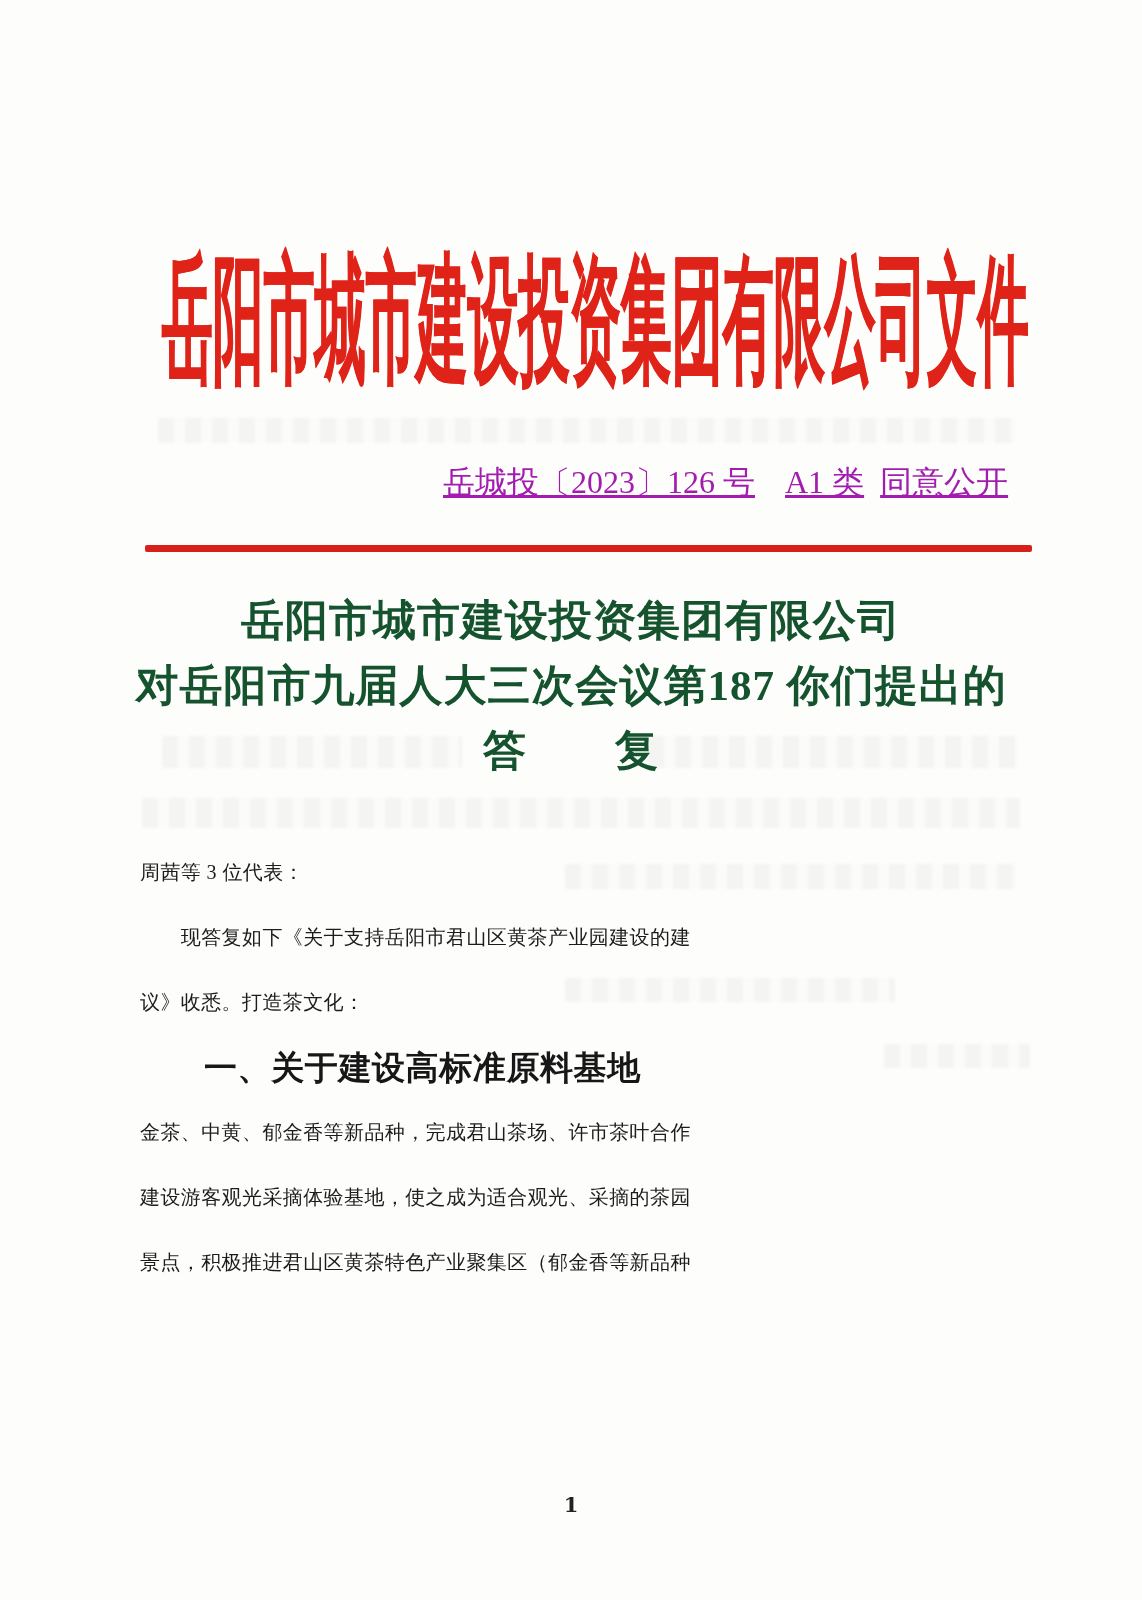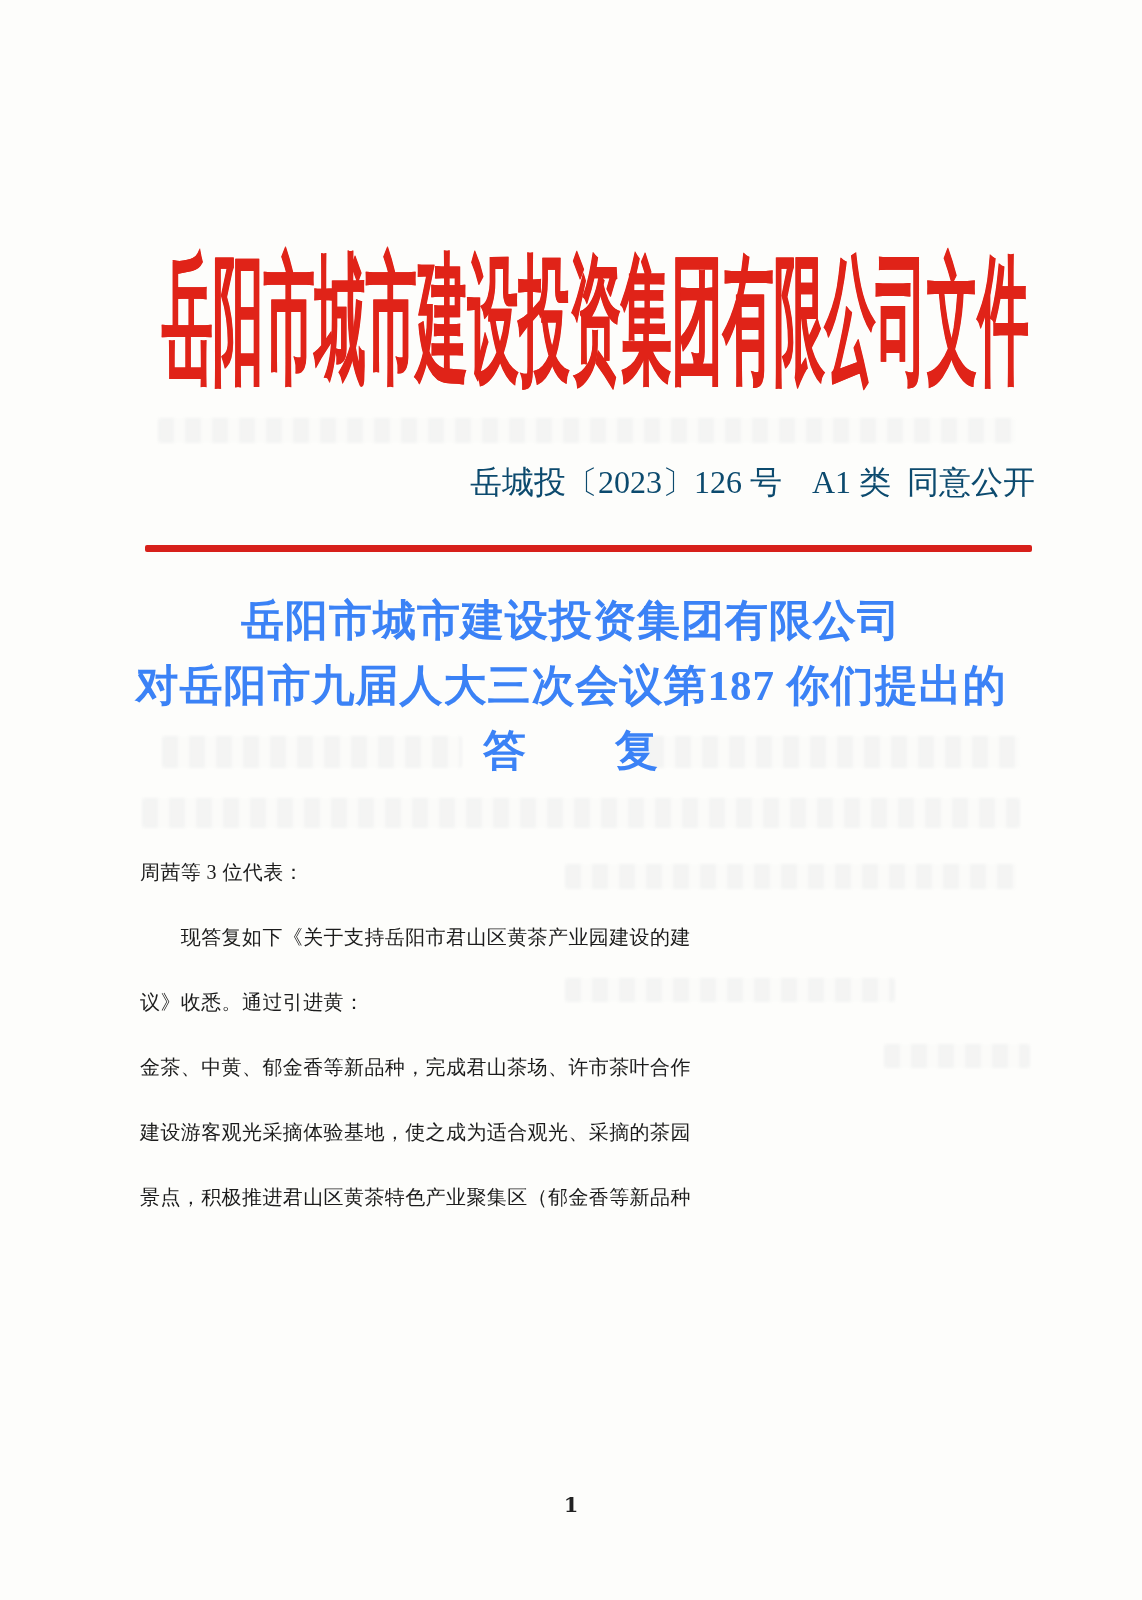--- a/index.html
+++ b/index.html
@@ -37,25 +37,26 @@
     color: #e02318;
     transform: scaleY(2.75);
     transform-origin: 50% 0;
     text-shadow: 0.5px 0 0 #e02318;
   }
 
   
   .doc-number-row {
     position: absolute;
     top: 464px;
-    left: 470px;
+    left: 443px;
     white-space: nowrap;
     font-size: 32px;
     line-height: 36px;
-    color: #0c4a6e;
+    color: #a21caf;
+    text-decoration: underline;
   }
   .doc-number-row .seg-class { margin-left: 30px; }
   .doc-number-row .seg-public { margin-left: 16px; }
 
   
   .red-rule {
     position: absolute;
     top: 545px;
     left: 145px;
     width: 887px;
@@ -65,21 +66,21 @@
   }
 
   
   .doc-title {
     position: absolute;
     top: 588px;
     left: 0;
     width: 100%;
     text-align: center;
     font-weight: 700;
-    color: #3b82f6;
+    color: #14532d;
   }
   .doc-title .t-line {
     font-size: 43px;
     line-height: 65px;
     letter-spacing: 1px;
     white-space: pre;
   }
 
   
   .body-block {
@@ -166,23 +167,24 @@
     <div class="t-line">岳阳市城市建设投资集团有限公司</div>
     <div class="t-line">对岳阳市九届人大三次会议第187 你们提出的</div>
     <div class="t-line">答　　复</div>
   </div>
 
   <div class="body-block">
     <div class="body-line">周茜等 3 位代表：</div>
 
     <div>
         <div class="body-line">　　现答复如下《关于支持岳阳市君山区黄茶产业园建设的建</div>
-        <div class="body-line">议》收悉。通过引进黄：</div>
+        <div class="body-line">议》收悉。打造茶文化：</div>
       </div>
 
+    <div class="section-heading">一、关于建设高标准原料基地</div>
 
     <div>
         <div class="body-line">金茶、中黄、郁金香等新品种，完成君山茶场、许市茶叶合作</div>
         <div class="body-line">建设游客观光采摘体验基地，使之成为适合观光、采摘的茶园</div>
         <div class="body-line">景点，积极推进君山区黄茶特色产业聚集区（郁金香等新品种</div>
       </div>
   </div>
 
   <div class="page-number">1</div>
 

